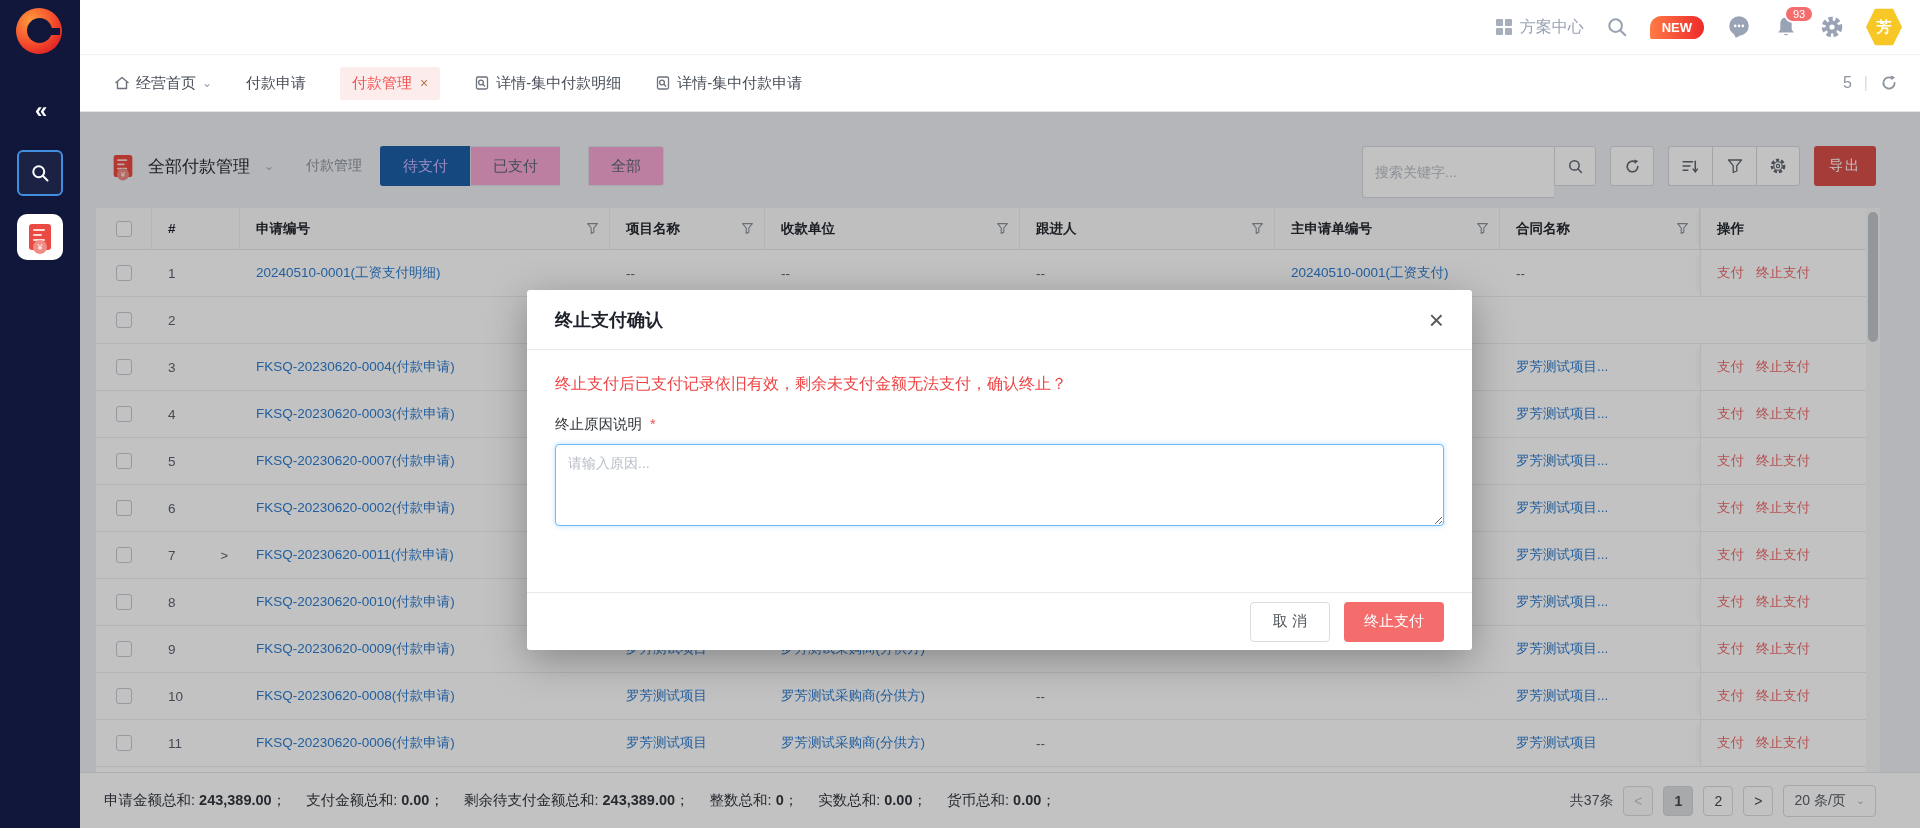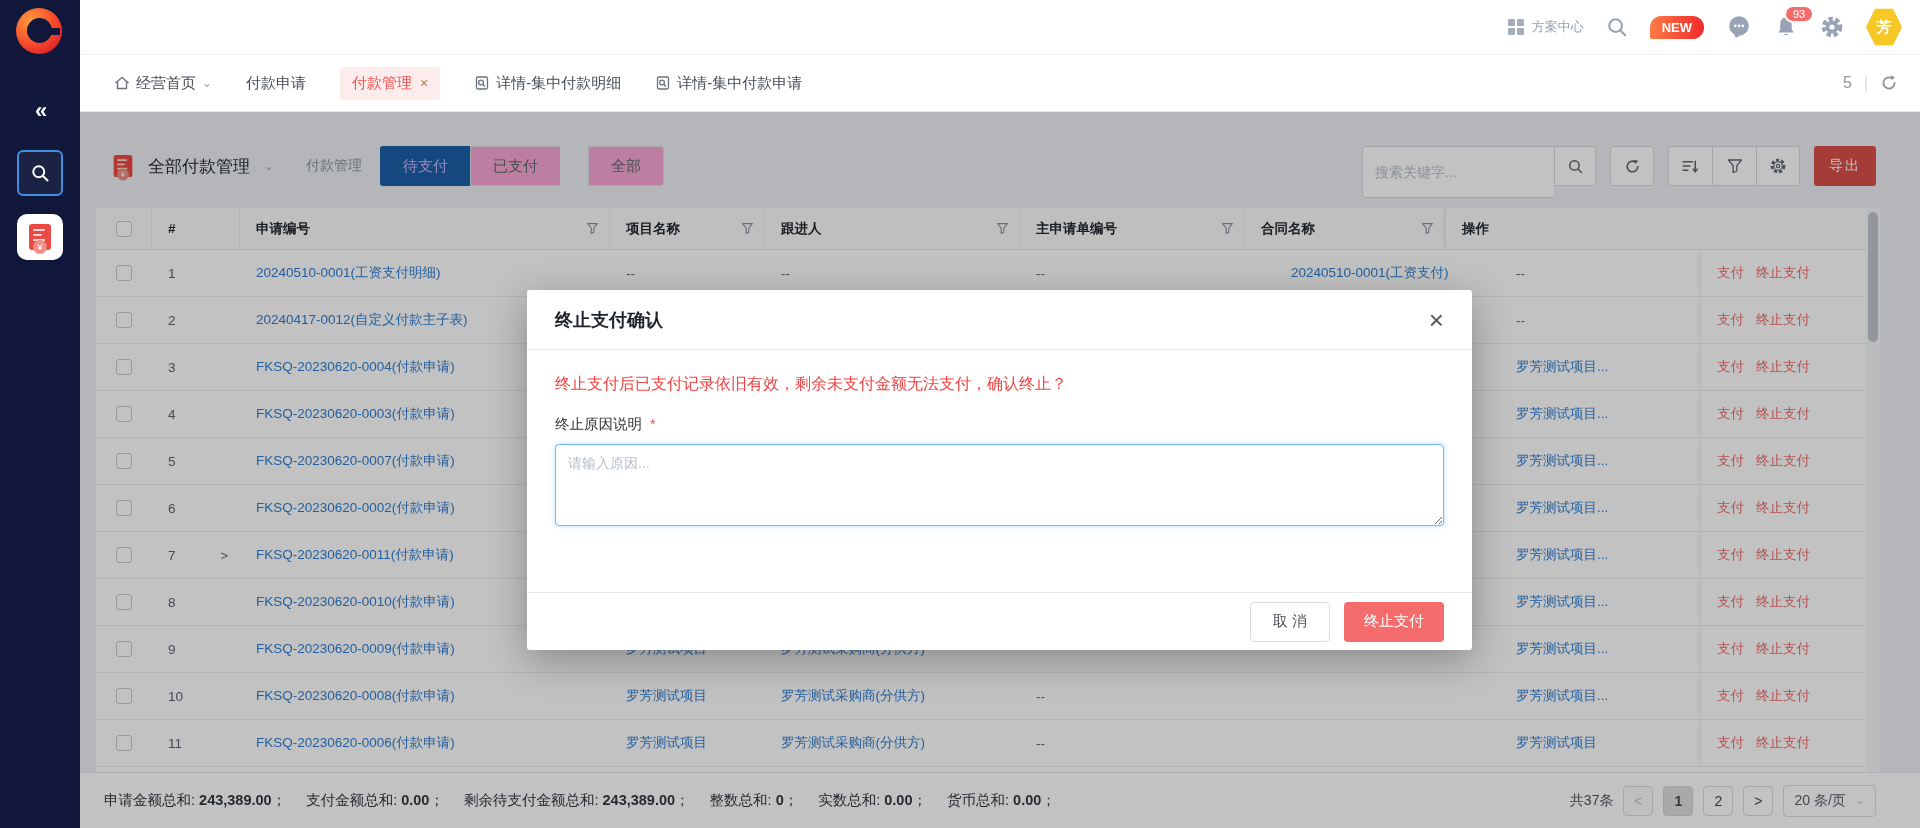--- a/index.html
+++ b/index.html
@@ -24,21 +24,21 @@
   .mini-doc i { position:absolute; left:4px; height:2px; background:#ffd9d6; border-radius:1px; display:block; }
   .mini-doc i:nth-child(1){ top:5px; width:12px; }
   .mini-doc i:nth-child(2){ top:10px; width:9px; }
   .mini-doc i:nth-child(3){ top:15px; width:12px; }
   .mini-doc .yen { position:absolute; right:-6px; bottom:-4px; width:14px; height:14px; border-radius:50%;
     background:#f08c84; color:#fff; font-size:9px; line-height:14px; text-align:center; font-style:normal; }
 
   
   .topbar { position:absolute; left:80px; top:0; width:1840px; height:54px; background:#fff; z-index:15; }
   .topbar-right { position:absolute; right:18px; top:0; height:54px; display:flex; align-items:center; gap:22px; }
-  .scheme { display:flex; align-items:center; gap:8px; color:#9aa3b4; font-size:13px; cursor:pointer; }
+  .scheme { display:flex; align-items:center; gap:8px; color:#9aa3b4; font-size:16px; cursor:pointer; }
   .grid-ic { width:16px; height:16px; display:grid; grid-template-columns:7px 7px; grid-template-rows:7px 7px; gap:2px; }
   .grid-ic b { background:#a7afbd; border-radius:1px; }
   .new-badge { background:linear-gradient(90deg,#ff7a45,#ee2b2b); color:#fff; font-size:13px; font-weight:bold;
     padding:4px 12px; border-radius:12px 12px 12px 2px; cursor:pointer; }
   .bell-wrap { position:relative; cursor:pointer; }
   .badge93 { position:absolute; top:-10px; left:10px; background:#f56c6c; color:#fff; font-size:11px;
     padding:1px 7px; border-radius:9px; border:2px solid #fff; }
   .avatar { width:36px; height:38px; background:#f6c725; color:#fff; font-size:15px; font-weight:bold;
     display:flex; align-items:center; justify-content:center; cursor:pointer;
     clip-path:polygon(25% 2%,75% 2%,100% 50%,75% 98%,25% 98%,0 50%); }
@@ -354,20 +354,26 @@
           <svg class="funnel" width="13" height="13" viewBox="0 0 16 16">
             <path d="M2 2 H14 L9.6 7.4 V12.6 L6.4 14 V7.4 Z" fill="none" stroke="#8b919c" stroke-width="1.4" stroke-linejoin="round"></path>
           </svg>
         </div>
         <div class="th c-proj">
           <span>项目名称</span>
           <svg class="funnel" width="13" height="13" viewBox="0 0 16 16">
             <path d="M2 2 H14 L9.6 7.4 V12.6 L6.4 14 V7.4 Z" fill="none" stroke="#8b919c" stroke-width="1.4" stroke-linejoin="round"></path>
           </svg>
         </div>
+        <div class="th c-payee">
+          <span>收款单位</span>
+          <svg class="funnel" width="13" height="13" viewBox="0 0 16 16">
+            <path d="M2 2 H14 L9.6 7.4 V12.6 L6.4 14 V7.4 Z" fill="none" stroke="#8b919c" stroke-width="1.4" stroke-linejoin="round"></path>
+          </svg>
+        </div>
         <div class="th c-follow">
           <span>跟进人</span>
           <svg class="funnel" width="13" height="13" viewBox="0 0 16 16">
             <path d="M2 2 H14 L9.6 7.4 V12.6 L6.4 14 V7.4 Z" fill="none" stroke="#8b919c" stroke-width="1.4" stroke-linejoin="round"></path>
           </svg>
         </div>
         <div class="th c-main">
           <span>主申请单编号</span>
           <svg class="funnel" width="13" height="13" viewBox="0 0 16 16">
             <path d="M2 2 H14 L9.6 7.4 V12.6 L6.4 14 V7.4 Z" fill="none" stroke="#8b919c" stroke-width="1.4" stroke-linejoin="round"></path>
@@ -413,23 +419,20 @@
             <a class="redlink">支付</a>
             <a class="redlink">终止支付</a>
           </div>
         </div>
         <div class="trow">
           <div class="td c-check">
             <span class="cbox"></span>
           </div>
           <div class="td c-num">
             <span>2</span>
-          </div>
-          <div class="td c-apply">
-            <a class="blue">20240417-0012(自定义付款主子表)</a>
           </div>
           <div class="td c-proj"></div>
           <div class="td c-payee"></div>
           <div class="td c-follow"></div>
           <div class="td c-main">
             <a class="blue">20240417-0012(自定义付...</a>
           </div>
           <div class="td c-contr">
             <span>--</span>
           </div>

